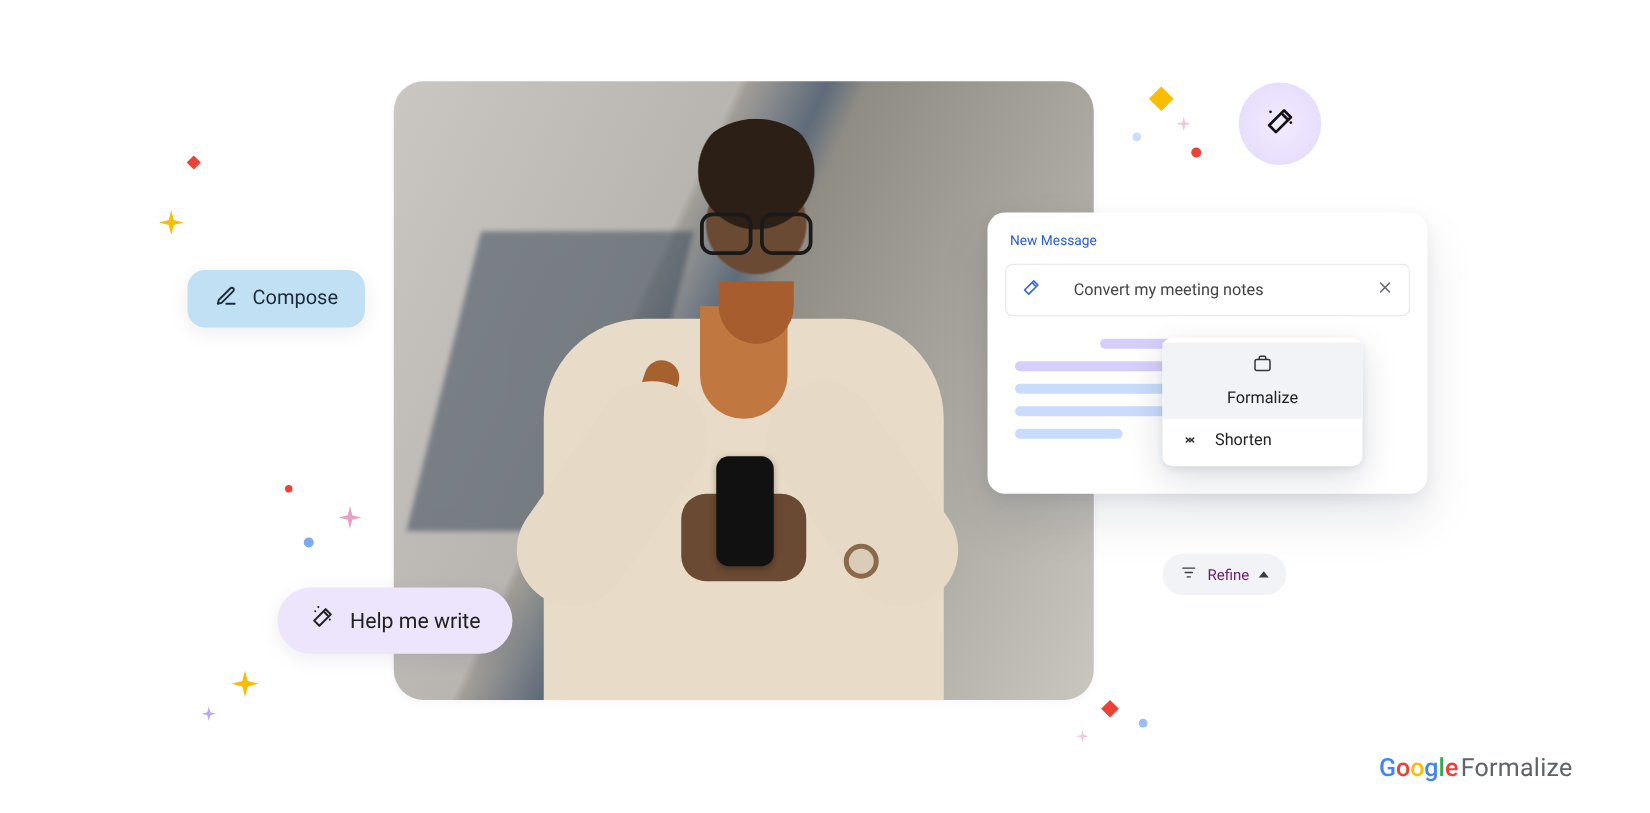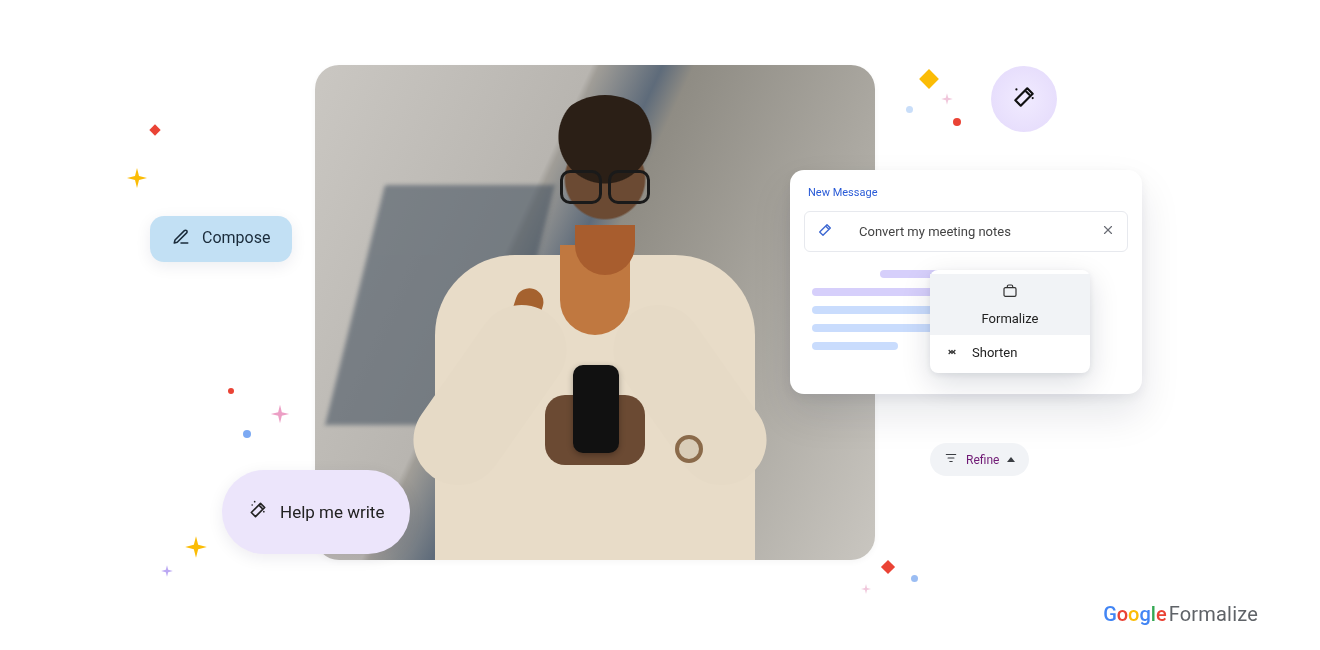--- a/index.html
+++ b/index.html
@@ -141,21 +141,21 @@
   }
   .compose svg { width: 18px; height: 18px; }
 
   
   .help {
     position: absolute;
     left: 222px;
     top: 470px;
     background: #ece5fb;
     border-radius: 999px;
-    padding: 30px 26px;
+    padding: 14px 26px;
     display: flex;
     align-items: center;
     gap: 12px;
     font-size: 17px;
     color: #222;
     box-shadow: 0 4px 16px rgba(30,0,60,.08);
   }
   .help svg { width: 20px; height: 20px; }
 
   

